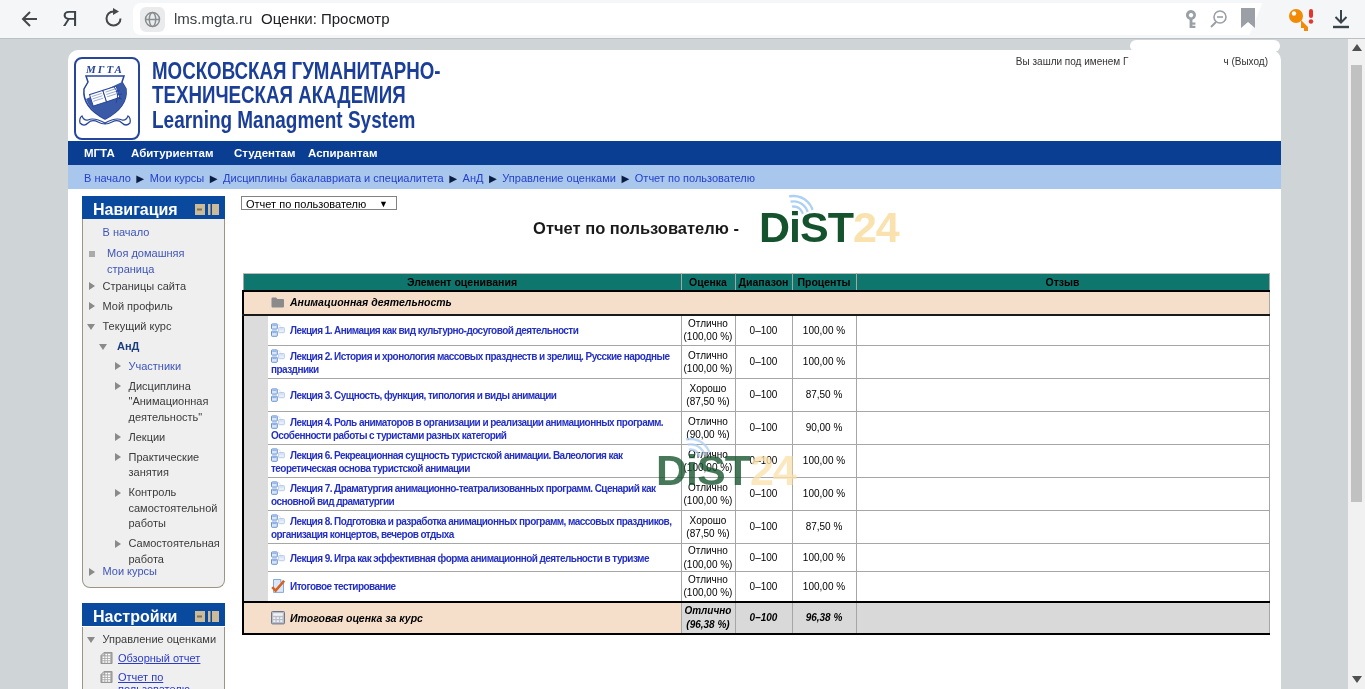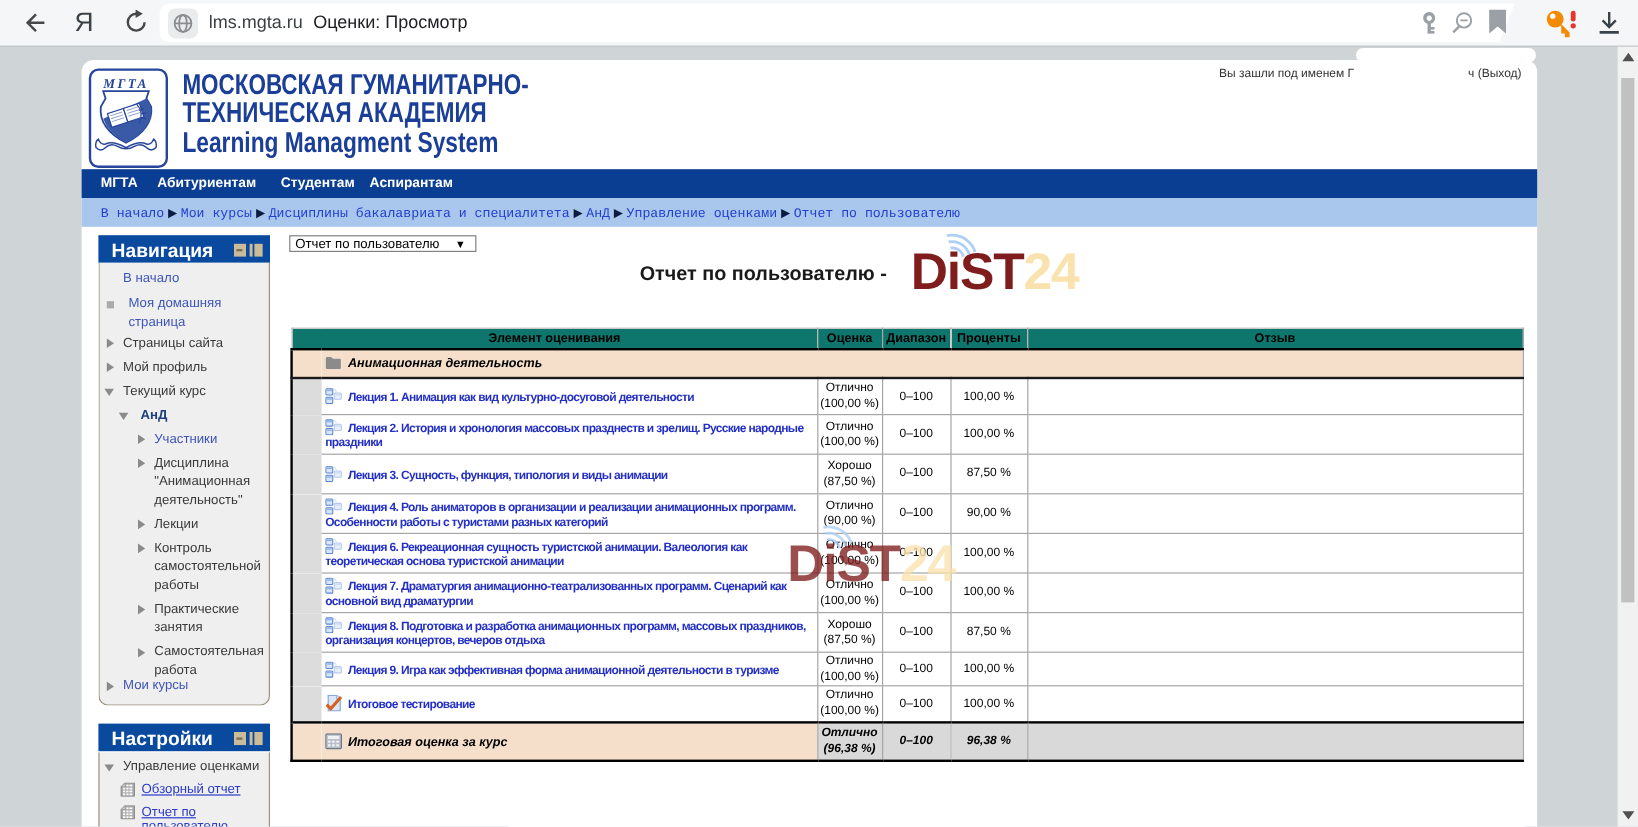--- a/index.html
+++ b/index.html
@@ -17,39 +17,39 @@
 
 #page{position:absolute;left:68px;top:50px;width:1213px;height:639px;background:#fff;border-radius:10px 10px 0 0;}
 #blob{position:absolute;left:1130px;top:40px;width:150px;height:12px;background:#fff;border-radius:6px;}
 #logo{position:absolute;left:74px;top:57px;width:62px;height:79px;background:#fff;border:2px solid #27459A;border-radius:8px;}
 #htitle{position:absolute;left:152px;top:59px;color:#1B3F98;font-weight:bold;white-space:nowrap;}
 #htitle .l1{font-size:24px;line-height:23.5px;transform:scaleX(.78);transform-origin:0 50%;}
 #htitle .l3{margin-top:2px;font-size:24px;line-height:24.5px;transform:scaleX(.79);transform-origin:0 50%;}
 #login{position:absolute;left:0;top:56px;width:1268px;text-align:right;font-size:10px;color:#333;}
 #navbar{position:absolute;left:68px;top:141px;width:1213px;height:24px;background:#0A3E92;color:#fff;font-size:11.5px;font-weight:bold;}
 #navbar span{position:absolute;top:6px;}
-#crumbs{position:absolute;left:68px;top:165px;width:1213px;height:24px;background:#A9C6EC;font-size:11px;font-family:Liberation Mono, monospace;}
+#crumbs{position:absolute;left:68px;top:165px;width:1213px;height:24px;background:#A9C6EC;font-size:11px;}
 #crumbs .in{position:absolute;left:16px;top:5px;}
 #crumbs a{color:#2440CE;text-decoration:none;}
 #crumbs b{color:#0a1c42;font-size:13px;font-weight:normal;padding:0 3px;position:relative;top:1px;}
 
 .block-h{position:absolute;left:82px;width:143px;height:23px;background:#09499E;box-sizing:border-box;padding:5px 0 0 11px;color:#fff;font-weight:bold;font-size:16px;}
 .block-h .docks{position:absolute;right:6px;top:5px;}
 .block-b{position:absolute;left:82px;width:143px;background:#efefef;border:1px solid #9d9583;border-top:none;border-radius:0 0 8px 8px;box-sizing:border-box;font-size:11px;color:#3a3a3a;}
 .block-b a{color:#3D55B8;text-decoration:none;}
 #nav-b{top:219px;height:369px;overflow:hidden;}
 #set-h{top:603px;}
 #set-b{top:627px;height:62px;border-radius:0;border-bottom:none;overflow:hidden;}
 #set-b a{color:#2B3BC8;text-decoration:underline;}
 
 #selbox{position:absolute;left:241px;top:196px;width:156px;height:14px;border:1px solid #828282;font-size:11px;padding:1px 0 0 4px;box-sizing:border-box;background:#fff;}
 #selbox .ar{position:absolute;right:8px;top:2px;font-size:9px;color:#000;}
 #h2{position:absolute;left:241px;top:219px;width:790px;text-align:center;font-size:16.5px;font-weight:bold;color:#1a1a1a;}
 .wm{position:absolute;font-weight:bold;font-size:43px;letter-spacing:-1px;}
-.wm .g{color:#7f1d1d;}
+.wm .g{color:#14532d;}
 .wm .o{color:#FAE2AE;}
 #wm1{left:759px;top:203px;}
 #wm2{left:656px;top:446px;opacity:.78;z-index:5;}
 
 #grades{position:absolute;left:242px;top:273px;border-collapse:collapse;table-layout:fixed;font-size:10.5px;}
 #grades td,#grades th{border:1px solid #a6a6a6;box-sizing:border-box;padding:0 4px;overflow:hidden;}
 #grades thead th{background:#0f766e;font-weight:bold;font-size:10.5px;padding:1px 0;border-top:1px solid #bbb;border-bottom:2px solid #000;height:17px;}
 #grades tbody .ind{background:#dcdcdc;border-top:none;border-bottom:none;border-right:none;padding:0;border-left:2px solid #000;}
 #grades .nm{text-align:left;padding-left:3px;font-weight:bold;border-left:none;}
 #grades .c{text-align:center;font-size:10px;line-height:13.5px;padding:0;white-space:nowrap;font-weight:normal;}
@@ -206,22 +206,22 @@
     <div class="tree">
 <div class="itm"><a>В начало</a></div>
 <div class="itm"><span class="sq"></span><a>Моя домашняя страница</a></div>
 <div class="itm"><span class="tr8"></span>Страницы сайта</div>
 <div class="itm"><span class="tr8"></span>Мой профиль</div>
 <div class="itm"><span class="td8"></span>Текущий курс</div>
 <div class="itm in1"><span class="td8"></span><b style="color:#1C3E7E">АнД</b></div>
 <div class="itm in2"><span class="tr8"></span><a>Участники</a></div>
 <div class="itm in2"><span class="tr8"></span>Дисциплина "Анимационная деятельность"</div>
 <div class="itm in2"><span class="tr8"></span>Лекции</div>
+<div class="itm in2"><span class="tr8"></span>Практические занятия</div>
 <div class="itm in2"><span class="tr8"></span>Контроль самостоятельной работы</div>
-<div class="itm in2"><span class="tr8"></span>Практические занятия</div>
 <div class="itm in2"><span class="tr8"></span>Самостоятельная работа</div>
 <div class="itm"><span class="tr8"></span><a>Мои курсы</a></div>
 </div>
   </div>
 <div class="block-h" id="set-h">Настройки<span class="docks"><svg width="24" height="11" viewBox="0 0 24 11">
         <rect x="0" y="0" width="10" height="11" fill="#cbbb99"></rect>
         <rect x="2" y="4.5" width="5" height="2" fill="#7c7258"></rect>
         <rect x="13" y="0" width="2.5" height="11" fill="#cbbb99"></rect>
         <rect x="17" y="0" width="7" height="11" fill="#cbbb99"></rect>
       </svg></span></div>

